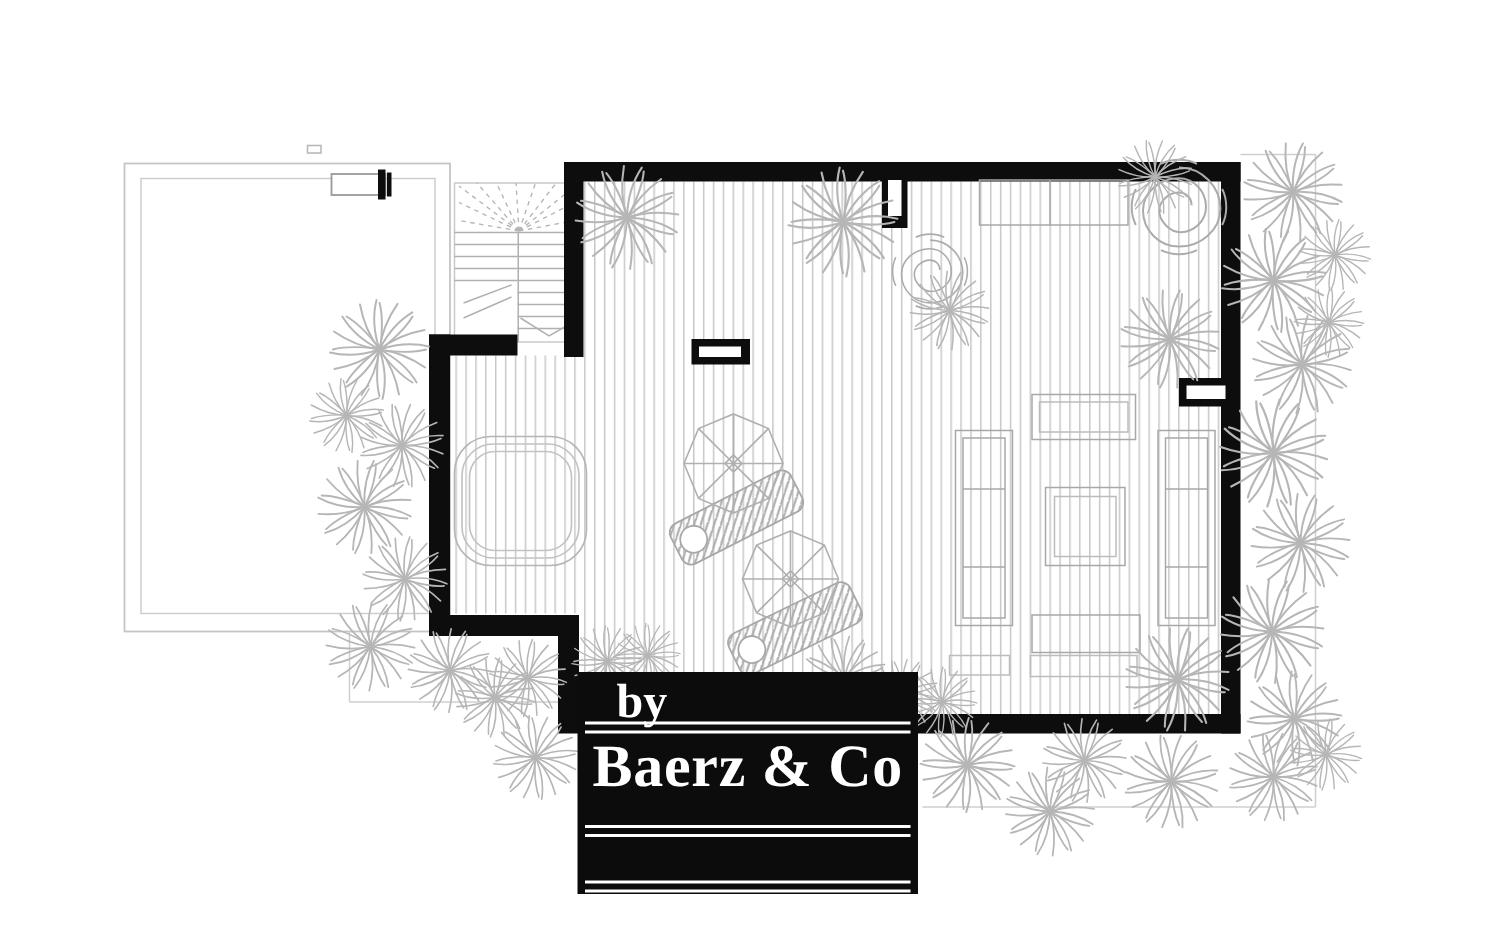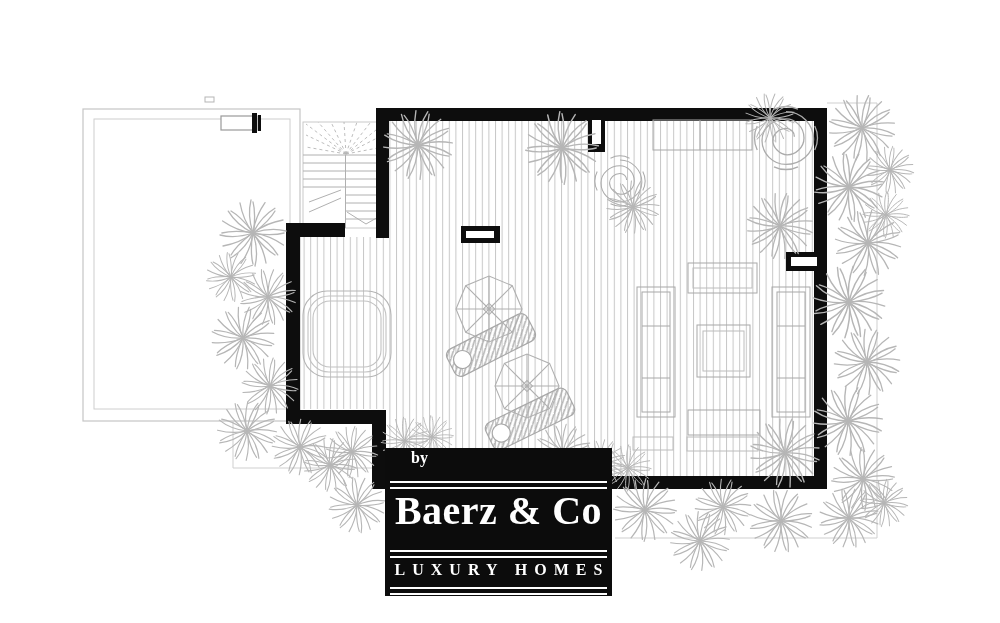--- a/index.html
+++ b/index.html
@@ -1,21 +1,21 @@
 <!DOCTYPE html>
 <html><head>
 <meta charset="utf-8">
 <style>
   html,body{margin:0;padding:0;background:#ffffff;}
   .canvas{position:relative;width:1000px;height:623px;background:#ffffff;overflow:hidden;
           font-family:"Liberation Serif", serif;}
   .plan-svg{position:absolute;left:0;top:0;}
   
   .logo{position:absolute;left:385px;top:448px;width:227px;height:148px;background:#0c0c0c;color:#ffffff;}
-  .logo-by{position:absolute;left:26px;top:1px;font-size:16px;font-weight:bold;}
+  .logo-by{position:absolute;left:26px;top:1px;font-size:32px;font-weight:bold;}
   .logo-rule{position:absolute;left:5px;right:5px;height:4px;
              border-top:2px solid #ffffff;border-bottom:2px solid #ffffff;}
   .rule-1{top:33px;}
   .rule-2{top:102px;}
   .rule-3{top:139px;}
   .logo-brand{position:absolute;left:0;right:0;top:39px;text-align:center;
               font-size:40px;font-weight:bold;white-space:nowrap;letter-spacing:0.5px;}
   .logo-tagline{position:absolute;left:0;right:0;top:113px;text-align:center;
                 font-size:16px;font-weight:bold;letter-spacing:7px;text-indent:7px;white-space:nowrap;}
 </style>
@@ -207,17 +207,16 @@
         <use href="#palm" transform="translate(848,421) rotate(20) scale(1.05)"></use>
         <use href="#palm" transform="translate(863,479) rotate(45) scale(0.95)"></use>
       </g>
 </svg>
 
 <div class="logo">
   <div class="logo-by">by</div>
   <div class="logo-rule rule-1"></div>
   <div class="logo-brand">Baerz &amp; Co</div>
   <div class="logo-rule rule-2"></div>
-  <div class="logo-tagline">LUXURY HOMES</div>
   <div class="logo-rule rule-3"></div>
 </div>
 
 </div>
 
 </body></html>

